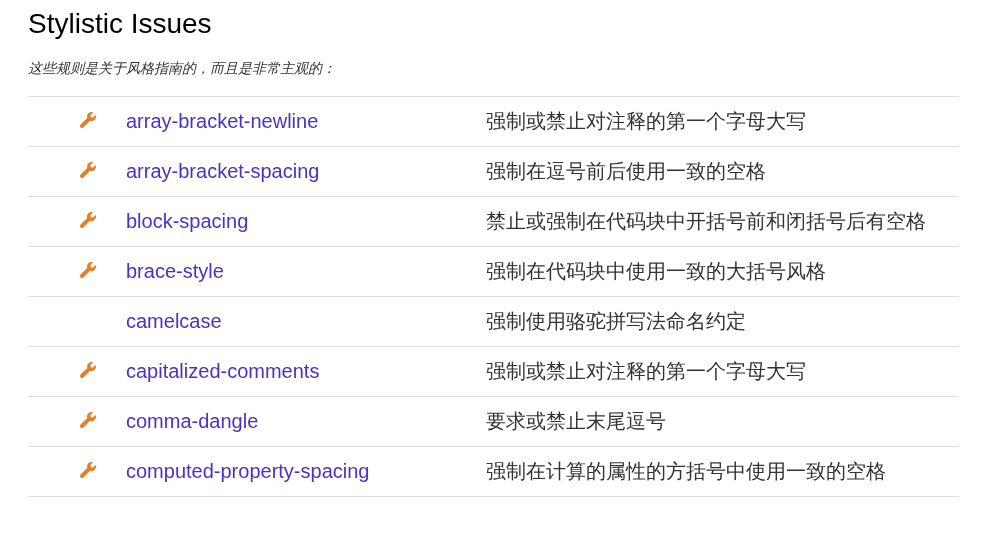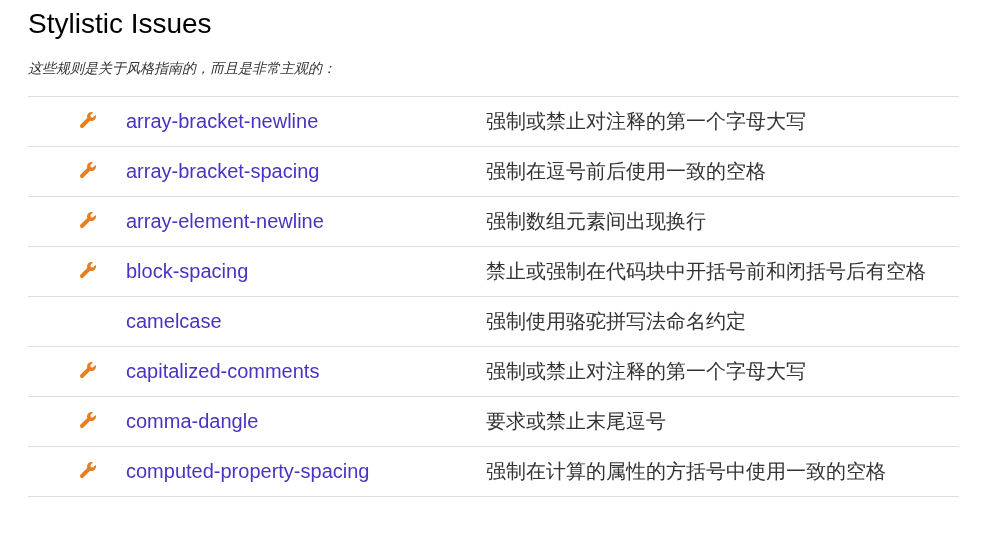--- a/index.html
+++ b/index.html
@@ -96,30 +96,30 @@
                 <path d="M507.73 109.1c-2.24-9.03-13.54-12.09-20.12-5.51l-74.36 74.36-67.88-11.31-11.31-67.88 74.36-74.36c6.62-6.62 3.43-17.9-5.66-20.16-47.38-11.74-99.55.91-136.58 37.93-39.64 39.64-50.55 97.1-34.05 147.2L18.74 402.76c-24.99 24.99-24.99 65.51 0 90.5 24.99 24.99 65.51 24.99 90.5 0l213.21-213.21c50.12 16.71 107.47 5.68 147.37-34.22 37.07-37.07 49.7-89.32 37.91-136.73z"></path>
               </svg></span></td>
           <td class="col-name"><a class="rule-link" href="#">array-bracket-spacing</a></td>
           <td class="col-desc">强制在逗号前后使用一致的空格</td>
         </tr>
         <tr>
           <td class="col-check"></td>
           <td class="col-wrench"><span class="wrench-icon"><svg viewBox="0 0 512 512">
                 <path d="M507.73 109.1c-2.24-9.03-13.54-12.09-20.12-5.51l-74.36 74.36-67.88-11.31-11.31-67.88 74.36-74.36c6.62-6.62 3.43-17.9-5.66-20.16-47.38-11.74-99.55.91-136.58 37.93-39.64 39.64-50.55 97.1-34.05 147.2L18.74 402.76c-24.99 24.99-24.99 65.51 0 90.5 24.99 24.99 65.51 24.99 90.5 0l213.21-213.21c50.12 16.71 107.47 5.68 147.37-34.22 37.07-37.07 49.7-89.32 37.91-136.73z"></path>
               </svg></span></td>
-          <td class="col-name"><a class="rule-link" href="#">array-element-newline</a></td>
-          <td class="col-desc">强制数组元素间出现换行</td>
+          <td class="col-name"><a class="rule-link" href="#">block-spacing</a></td>
+          <td class="col-desc">禁止或强制在代码块中开括号前和闭括号后有空格</td>
         </tr>
         <tr>
           <td class="col-check"></td>
           <td class="col-wrench"><span class="wrench-icon"><svg viewBox="0 0 512 512">
                 <path d="M507.73 109.1c-2.24-9.03-13.54-12.09-20.12-5.51l-74.36 74.36-67.88-11.31-11.31-67.88 74.36-74.36c6.62-6.62 3.43-17.9-5.66-20.16-47.38-11.74-99.55.91-136.58 37.93-39.64 39.64-50.55 97.1-34.05 147.2L18.74 402.76c-24.99 24.99-24.99 65.51 0 90.5 24.99 24.99 65.51 24.99 90.5 0l213.21-213.21c50.12 16.71 107.47 5.68 147.37-34.22 37.07-37.07 49.7-89.32 37.91-136.73z"></path>
               </svg></span></td>
-          <td class="col-name"><a class="rule-link" href="#">block-spacing</a></td>
-          <td class="col-desc">禁止或强制在代码块中开括号前和闭括号后有空格</td>
+          <td class="col-name"><a class="rule-link" href="#">brace-style</a></td>
+          <td class="col-desc">强制在代码块中使用一致的大括号风格</td>
         </tr>
         <tr>
           <td class="col-check"></td>
           <td class="col-wrench"></td>
           <td class="col-name"><a class="rule-link" href="#">camelcase</a></td>
           <td class="col-desc">强制使用骆驼拼写法命名约定</td>
         </tr>
         <tr>
           <td class="col-check"></td>
           <td class="col-wrench"><span class="wrench-icon"><svg viewBox="0 0 512 512">

